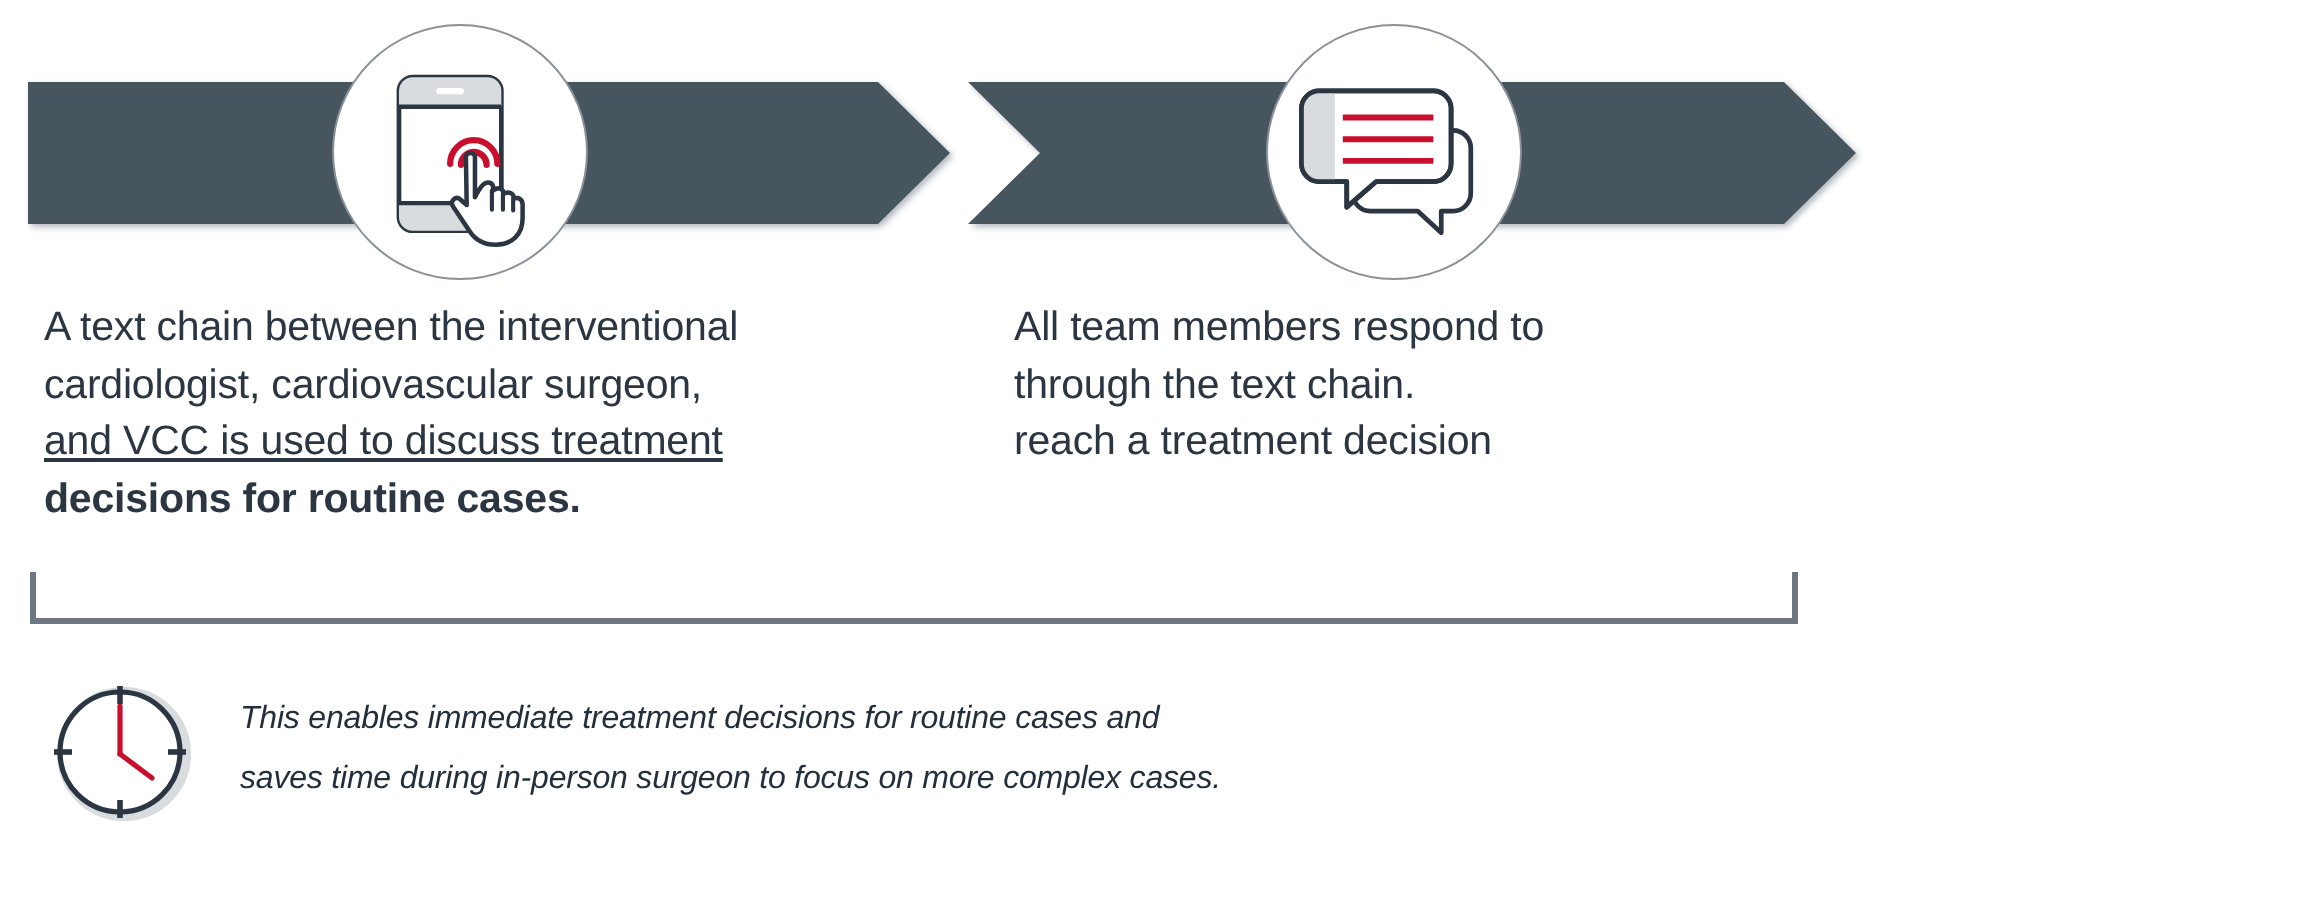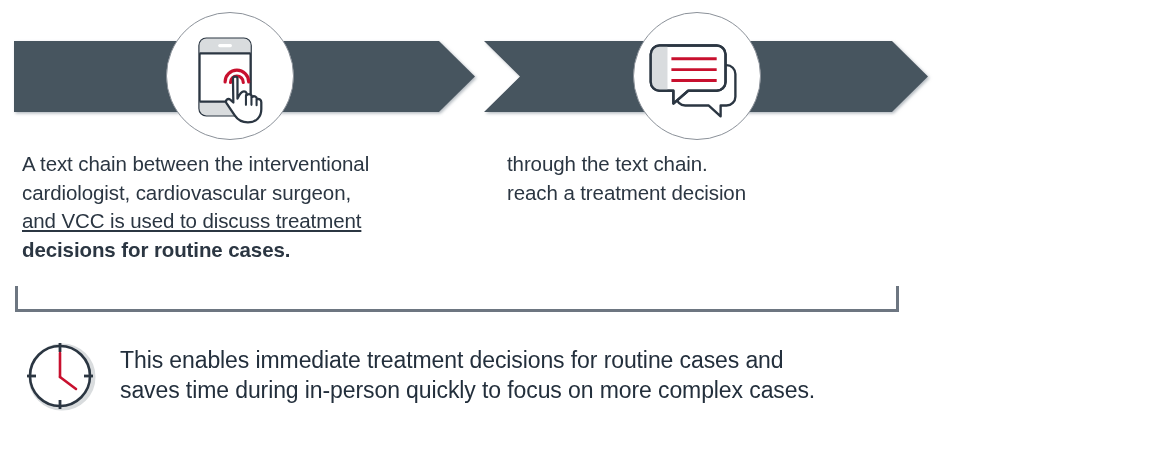--- a/index.html
+++ b/index.html
@@ -75,22 +75,23 @@
     box-sizing: border-box;
   }
 
   
   .footer-note {
     position: absolute;
     left: 108px;
     top: 345px;
     width: 830px;
     color: #232f3c;
-    font-size: 23px;
+    font-size: 16px;
     line-height: 30px;
+    font-style: italic;
     letter-spacing: -0.1px;
   }
   .footer-note .ln { display: block; }
 
   #clock-icon {
     position: absolute;
     left: 12px;
     top: 339px;
     width: 76px;
     height: 76px;
@@ -155,35 +156,36 @@
   </div>
 
   <div class="col-text" id="text-col-1">
     <span style="display: block;">A text chain between the interventional</span>
     <span style="display: block;">cardiologist, cardiovascular surgeon,</span>
     <span style="display: block; text-decoration: underline;">and VCC is used to discuss treatment</span>
     <span style="display: block; font-weight: bold;">decisions for routine cases.</span>
   </div>
 
   <div class="col-text" id="text-col-2">
+    <span style="display: block;">All team members respond to</span>
     <span style="display: block;">through the text chain.</span>
     <span style="display: block;">reach a treatment decision</span>
   </div>
 
   <div class="bracket"></div>
 
   <svg id="clock-icon" viewBox="0 0 76 76" xmlns="http://www.w3.org/2000/svg">
     <circle cx="38" cy="38" r="31" fill="#ffffff" stroke="#d9dcde" stroke-width="5"></circle>
     <circle cx="36" cy="37" r="30" fill="#ffffff" stroke="#2b3642" stroke-width="2.6"></circle>
     <line x1="36" y1="4" x2="36" y2="13" stroke="#2b3642" stroke-width="2.8"></line>
     <line x1="36" y1="61" x2="36" y2="70" stroke="#2b3642" stroke-width="2.8"></line>
     <line x1="3" y1="37" x2="12" y2="37" stroke="#2b3642" stroke-width="2.8"></line>
     <line x1="60" y1="37" x2="69" y2="37" stroke="#2b3642" stroke-width="2.8"></line>
     <line x1="36" y1="14" x2="36" y2="38" stroke="#C8102E" stroke-width="2.6" stroke-linecap="round"></line>
     <line x1="36" y1="38" x2="52" y2="50" stroke="#C8102E" stroke-width="2.6" stroke-linecap="round"></line>
   </svg>
 
   <div class="footer-note">
     <span class="ln">This enables immediate treatment decisions for routine cases and</span>
-    <span class="ln">saves time during in-person quickly to focus on more complex cases.</span>
+    <span class="ln">saves time during in-person surgeon to focus on more complex cases.</span>
   </div>
 
 </div>
 
 </body></html>

